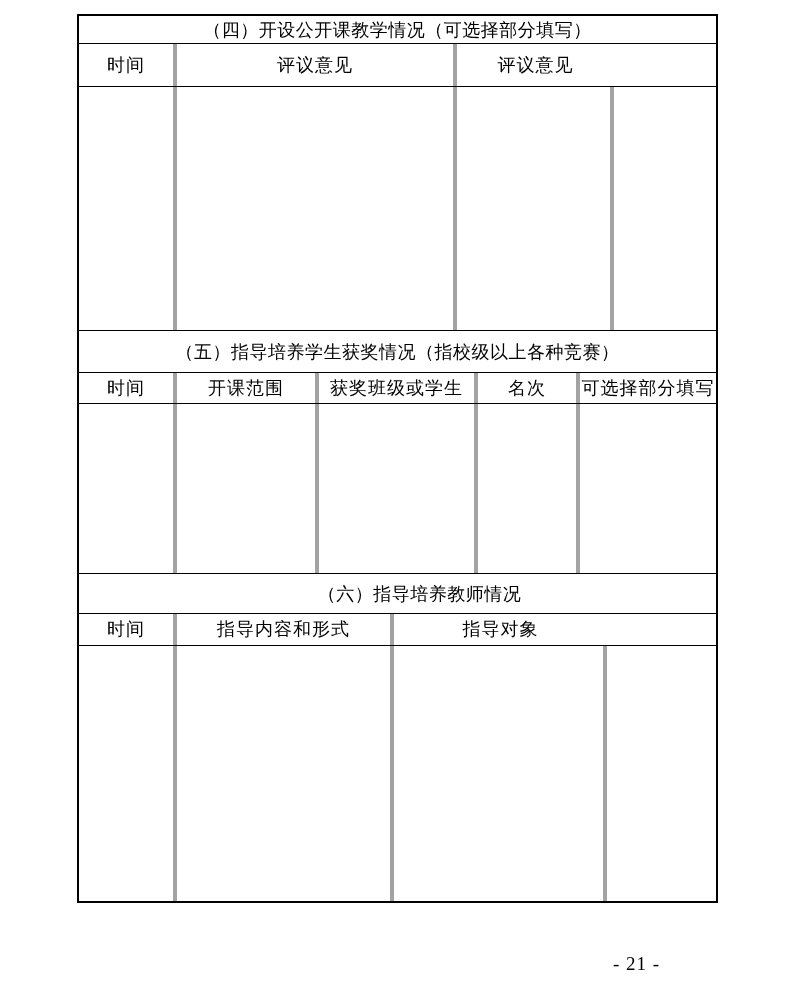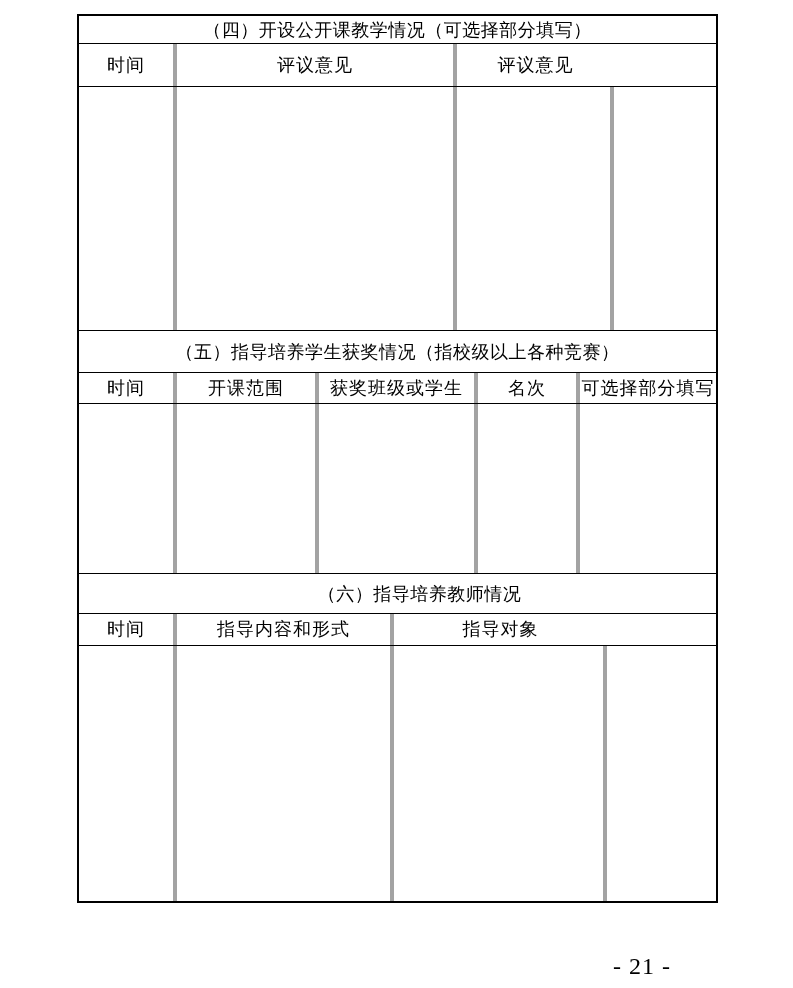--- a/index.html
+++ b/index.html
@@ -61,21 +61,21 @@
 
   
   .cols-s4 { grid-template-columns: 98px 280px 157px 1fr; }
   .cols-s5 { grid-template-columns: 98px 142px 159px 102px 1fr; }
   .cols-s6 { grid-template-columns: 98px 217px 213px 1fr; }
 
   .page-footer {
     position: absolute;
     left: 613px;
     top: 953px;
-    font-size: 24px;
+    font-size: 19px;
     letter-spacing: 1px;
     color: #000000;
     font-family: "Liberation Serif", "DejaVu Serif", serif;
   }
 </style>
 </head>
 <body>
 
 <div class="page">
   <div class="form-table">

